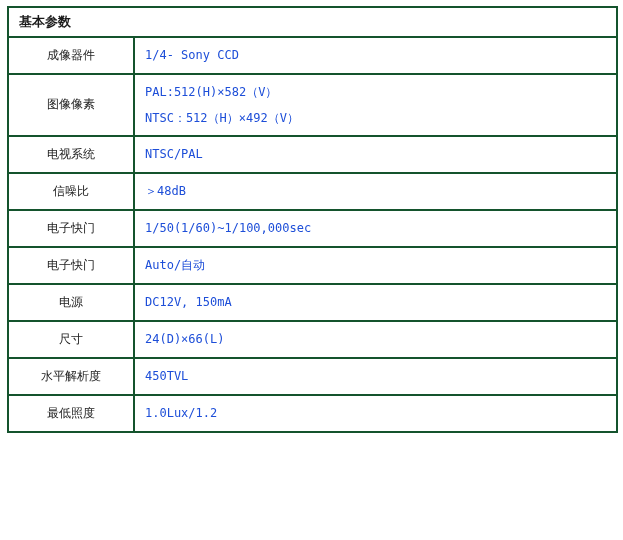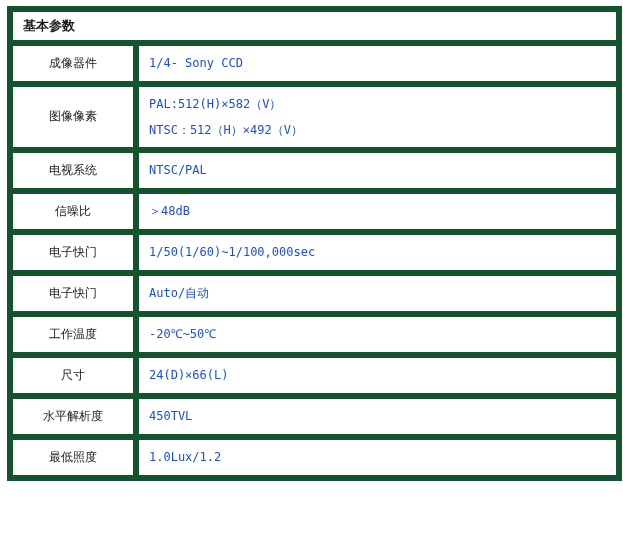--- a/index.html
+++ b/index.html
@@ -18,21 +18,21 @@
     width: 609px;
     margin: 0 0 0 7px;
     padding-top: 6px;
   }
   table.spec-table {
     border-collapse: collapse;
     width: 609px;
     table-layout: fixed;
   }
   table.spec-table td {
-    border: 6px solid #14532d;
+    border: 2px solid #14532d;
     vertical-align: middle;
     padding: 0 10px;
     font-size: 12px;
     line-height: 1.45;
   }
   tr.title-row td {
     height: 28px;
     font-size: 13px;
     font-weight: bold;
     color: #1a1a1a;
@@ -106,25 +106,25 @@
         <td class="value-cell">1/50(1/60)~1/100,000sec</td>
       </tr>
 
       <tr>
         <td class="label-cell">电子快门</td>
         <td class="value-cell">Auto/自动</td>
       </tr>
 
 
 
+      <tr>
+        <td class="label-cell">电源</td>
+        <td class="value-cell">DC12V, 150mA</td>
+      </tr>
 
-      <tr>
-        <td class="label-cell">工作温度</td>
-        <td class="value-cell">-20℃~50℃</td>
-      </tr>
 
       <tr>
         <td class="label-cell">尺寸</td>
         <td class="value-cell">24(D)×66(L)</td>
       </tr>
 
 
       <tr>
         <td class="label-cell">水平解析度</td>
         <td class="value-cell">450TVL</td>

